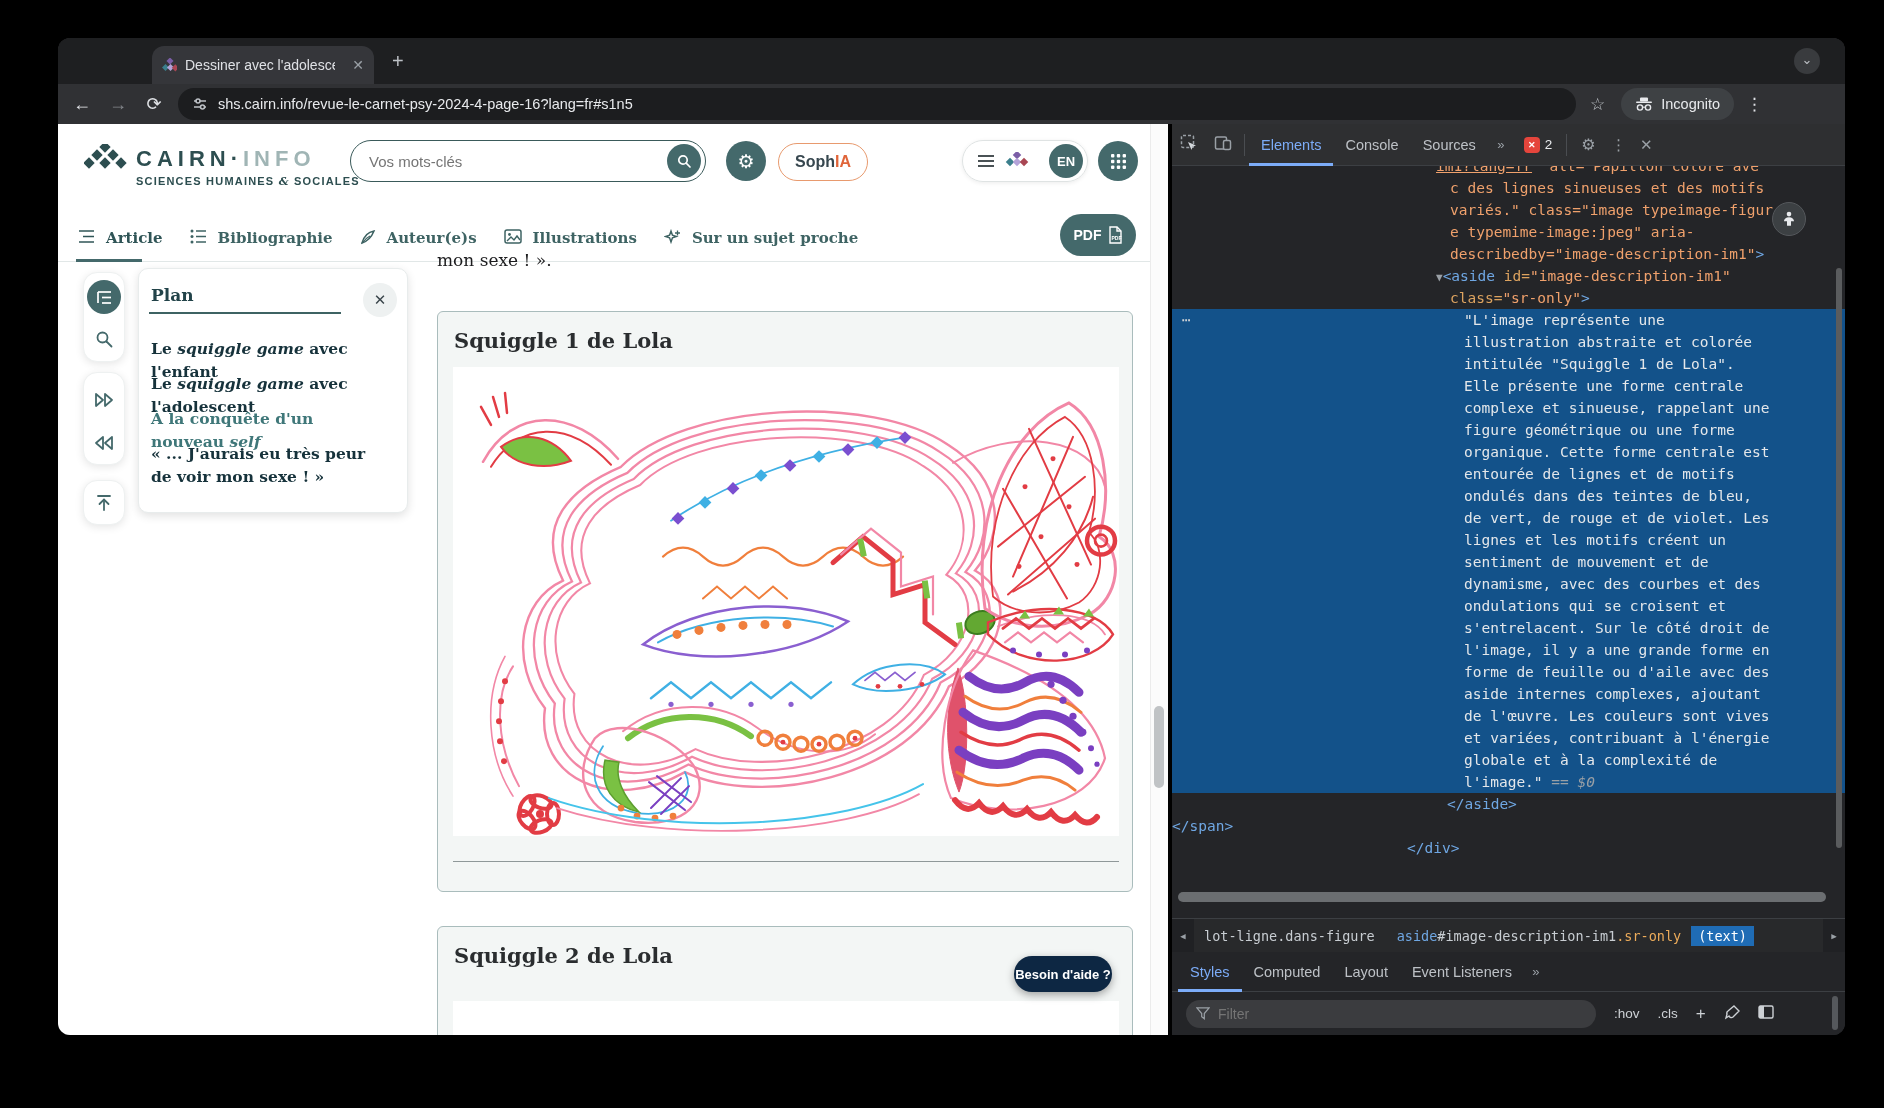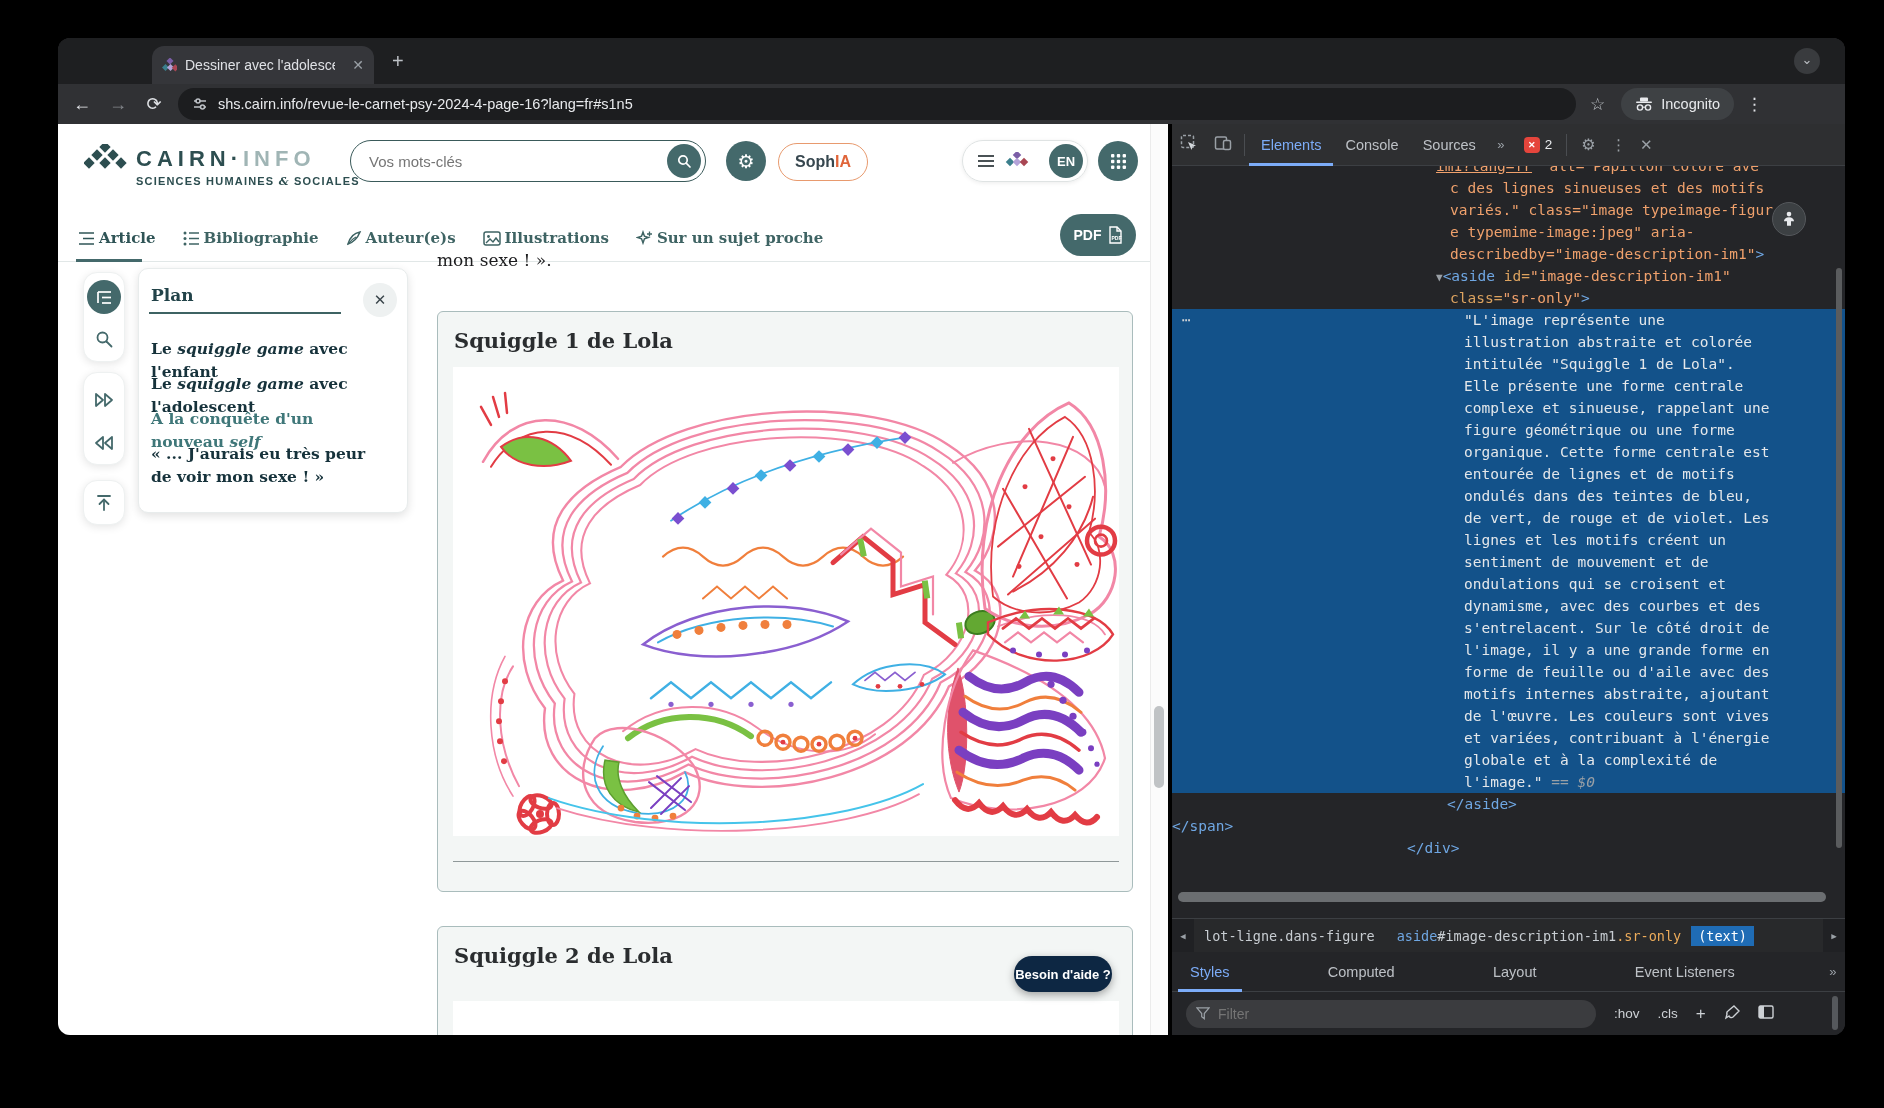--- a/index.html
+++ b/index.html
@@ -47,21 +47,21 @@
   .circlebtn{width:40px;height:40px;border-radius:50%;background:var(--teal);display:flex;align-items:center;justify-content:center;color:#fff;}
   #gearbtn{left:668px;top:17px;font-size:19px;}
   #sophia{left:720px;top:19px;width:90px;height:38px;border:1.5px solid #e89a6e;border-radius:20px;display:flex;align-items:center;justify-content:center;font-size:16px;font-weight:bold;}
   #sophia .a{color:#37474f;} #sophia .b{color:#e0653a;}
   #userpill{left:904px;top:16px;width:126px;height:42px;border:1px solid #dfe3e3;border-radius:22px;box-shadow:0 1px 4px rgba(0,0,0,.08);display:flex;align-items:center;padding:0 4px 0 14px;gap:9px;}
   #enbadge{width:34px;height:34px;border-radius:50%;background:var(--teal);color:#fff;font-size:13px;font-weight:bold;display:flex;align-items:center;justify-content:center;margin-left:auto;}
   #gridbtn{left:1040px;top:17px;}
 
   
   #navrow{left:0;top:91px;width:1110px;height:47px;border-bottom:1px solid #e1e7e7;display:flex;align-items:center;padding-left:20px;gap:27px;}
-  .navitem{display:flex;align-items:center;gap:4px;color:var(--nav);font-family:var(--serif);font-weight:bold;font-size:15px;}
+  .navitem{display:flex;gap:11px;color:var(--nav);font-family:var(--serif);font-weight:bold;font-size:15px;}
   #nav-underline{left:18px;top:135px;width:66px;height:3px;background:var(--teal);}
   #pdfbtn{left:1002px;top:90px;width:76px;height:42px;border-radius:22px;background:var(--teal);color:#fff;display:flex;align-items:center;justify-content:center;gap:6px;font-weight:bold;font-size:14px;}
 
   
   .railcard{left:25px;width:42px;background:#fff;border:1px solid #eef1f1;border-radius:14px;box-shadow:0 2px 8px rgba(0,0,0,.10);}
   .railicon{position:absolute;left:50%;transform:translate(-50%,-50%);}
   #plan-active{width:34px;height:34px;border-radius:50%;background:var(--teal);display:flex;align-items:center;justify-content:center;}
 
   
   #planpanel{left:80px;top:144px;width:270px;height:245px;background:#fff;border:1px solid #e8ecec;border-radius:10px;box-shadow:0 3px 10px rgba(0,0,0,.12);}
@@ -112,21 +112,21 @@
   #hscroll{position:absolute;left:6px;top:768px;width:648px;height:10px;border-radius:5px;background:#6b6e71;}
 
   #crumbs{position:absolute;left:0;top:794px;width:100%;height:34px;background:#28292b;border-top:1px solid #3c3f43;display:flex;align-items:center;font-family:var(--mono);font-size:13.5px;}
   .crumb-arrow{width:22px;height:100%;background:#202124;color:#9aa0a6;font-size:9px;display:flex;align-items:center;justify-content:center;}
   #crumb-prev{color:#c8cdd2;margin-left:10px;}
   #crumb-node{margin-left:22px;}
   #crumb-node .tag{color:#6fa7e3;} #crumb-node .id{color:#c8cdd2;} #crumb-node .cls{color:#ecab5a;}
   #crumb-text{margin-left:10px;background:#1f6cb5;color:#fff;border-radius:0;padding:2px 7px;}
   #crumb-next{margin-left:auto;}
 
-  #styletabs{position:absolute;left:0;top:828px;width:100%;height:40px;border-bottom:1px solid #3c3f43;display:flex;align-items:center;padding-left:6px;justify-content:space-between;}
+  #styletabs{position:absolute;left:0;top:828px;width:100%;height:40px;border-bottom:1px solid #3c3f43;display:flex;align-items:center;padding-left:6px;}
   #filterrow{position:absolute;left:0;top:868px;width:100%;height:43px;display:flex;align-items:center;}
   #filterpill{margin-left:14px;width:410px;height:28px;background:#3b3c3f;border-radius:14px;display:flex;align-items:center;padding:0 10px;gap:8px;}
   #filterpill input{background:transparent;border:0;outline:0;color:#9aa0a6;font-size:14px;font-family:var(--ui);width:330px;}
   .st-ico{color:#cdd1d5;font-size:13.5px;margin-left:18px;}
   #ministroll{position:absolute;left:660px;top:872px;width:6px;height:34px;border-radius:3px;background:#55585c;}
 
   svg{display:block;}
 </style>
 </head>
 <body>
@@ -625,26 +625,26 @@
             <div class="code-line sel" style="padding-left: 292px;"><span class="c-txt">intitulée "Squiggle 1 de Lola".</span></div>
             <div class="code-line sel" style="padding-left: 292px;"><span class="c-txt">Elle présente une forme centrale</span></div>
             <div class="code-line sel" style="padding-left: 292px;"><span class="c-txt">complexe et sinueuse, rappelant une</span></div>
             <div class="code-line sel" style="padding-left: 292px;"><span class="c-txt">figure géométrique ou une forme</span></div>
             <div class="code-line sel" style="padding-left: 292px;"><span class="c-txt">organique. Cette forme centrale est</span></div>
             <div class="code-line sel" style="padding-left: 292px;"><span class="c-txt">entourée de lignes et de motifs</span></div>
             <div class="code-line sel" style="padding-left: 292px;"><span class="c-txt">ondulés dans des teintes de bleu,</span></div>
             <div class="code-line sel" style="padding-left: 292px;"><span class="c-txt">de vert, de rouge et de violet. Les</span></div>
             <div class="code-line sel" style="padding-left: 292px;"><span class="c-txt">lignes et les motifs créent un</span></div>
             <div class="code-line sel" style="padding-left: 292px;"><span class="c-txt">sentiment de mouvement et de</span></div>
+            <div class="code-line sel" style="padding-left: 292px;"><span class="c-txt">dynamisme, avec des courbes et des</span></div>
             <div class="code-line sel" style="padding-left: 292px;"><span class="c-txt">ondulations qui se croisent et</span></div>
-            <div class="code-line sel" style="padding-left: 292px;"><span class="c-txt">dynamisme, avec des courbes et des</span></div>
             <div class="code-line sel" style="padding-left: 292px;"><span class="c-txt">s'entrelacent. Sur le côté droit de</span></div>
             <div class="code-line sel" style="padding-left: 292px;"><span class="c-txt">l'image, il y a une grande forme en</span></div>
             <div class="code-line sel" style="padding-left: 292px;"><span class="c-txt">forme de feuille ou d'aile avec des</span></div>
-            <div class="code-line sel" style="padding-left: 292px;"><span class="c-txt">motifs internes abstraite, ajoutant</span></div>
+            <div class="code-line sel" style="padding-left: 292px;"><span class="c-txt">aside internes complexes, ajoutant</span></div>
             <div class="code-line sel" style="padding-left: 292px;"><span class="c-txt">de l'œuvre. Les couleurs sont vives</span></div>
             <div class="code-line sel" style="padding-left: 292px;"><span class="c-txt">et variées, contribuant à l'énergie</span></div>
             <div class="code-line sel" style="padding-left: 292px;"><span class="c-txt">globale et à la complexité de</span></div>
             <div class="code-line sel" style="padding-left: 292px;"><span class="c-txt">l'image."</span><span class="c-dim"> == $0</span></div>
             <div class="code-line" style="padding-left: 275px;"><span class="c-tag">&lt;/aside&gt;</span></div>
             <div class="code-line" style=""><span class="c-tag">&lt;/span&gt;</span></div>
             <div class="code-line" style="padding-left: 235px;"><span class="c-tag">&lt;/div&gt;</span></div>
           </div>
         <div id="a11y-badge">
           <svg width="18" height="18" viewBox="0 0 20 20">

